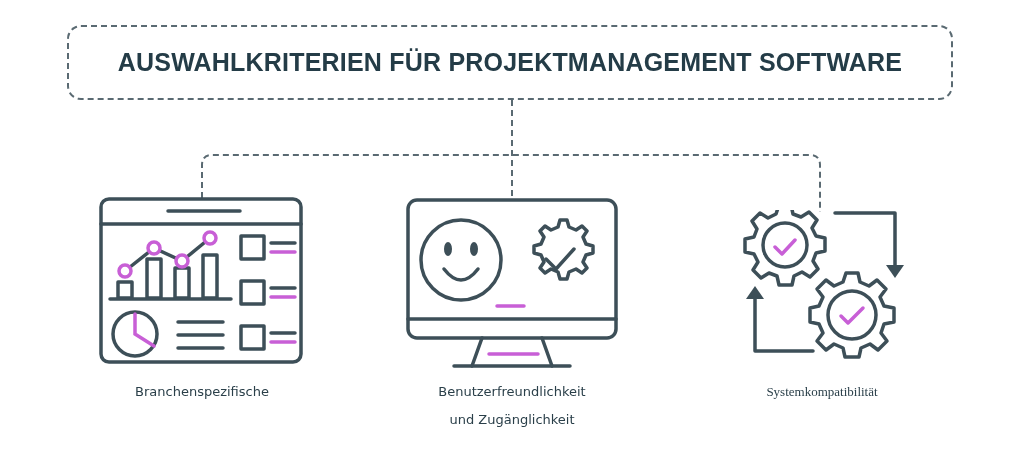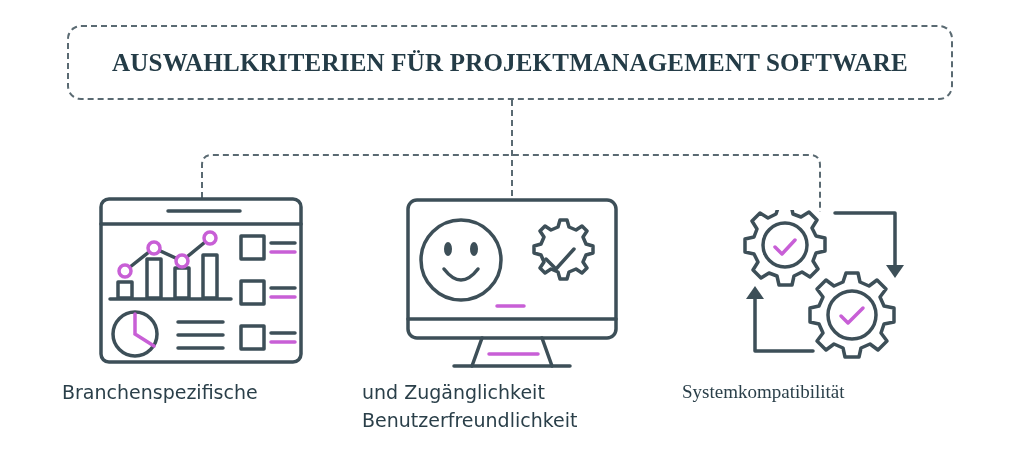--- a/index.html
+++ b/index.html
@@ -1,25 +1,25 @@
 <!DOCTYPE html>
 <html><head>
 <meta charset="utf-8">
 <style>
   html, body { margin:0; padding:0; background:#ffffff; }
   body { width:1024px; height:455px; position:relative; overflow:hidden;
          font-family:"Liberation Sans", "DejaVu Sans", sans-serif; color:#273f4a; }
   .title-box { position:absolute; left:67px; top:25px; width:886px; height:75px;
                border:2px dashed #5a6a72; border-radius:14px; box-sizing:border-box;
                display:flex; align-items:center; justify-content:center; }
-  .title-text { font-family:Liberation Serif, serif; font-weight:bold; font-size:25px;
+  .title-text { font-family:Liberation Sans, sans-serif; font-weight:bold; font-size:25px;
                 letter-spacing:0.2px; color:#243c47; white-space:nowrap; }
   svg.connectors { position:absolute; left:0; top:0; }
   .icon { position:absolute; }
-  .label { position:absolute; font-size:19px; line-height:28px;
+  .label { position:absolute; text-align:center; font-size:13px; line-height:28px;
            color:#2a3f49; font-family:"DejaVu Sans", sans-serif; }
   .label span { display:block; }
 </style>
 </head>
 <body>
 
 <div class="title-box">
   <div class="title-text">AUSWAHLKRITERIEN FÜR PROJEKTMANAGEMENT SOFTWARE</div>
 </div>
 
@@ -115,18 +115,18 @@
   <g fill="none" stroke="#c85fd6" stroke-width="3.5" stroke-linecap="round" stroke-linejoin="round">
     <polyline points="40,37 47,44 60,30"></polyline>
     <polyline points="106,106 113,113 128,98"></polyline>
   </g>
 </svg>
 
 <div class="label" style="left:62px;top:378px;width:280px;">
   <span>Branchenspezifische</span>
 </div>
 <div class="label" style="left:362px;top:378px;width:300px;">
+  <span>Benutzerfreundlichkeit</span>
   <span>und Zugänglichkeit</span>
-  <span>Benutzerfreundlichkeit</span>
 </div>
 <div class="label" style="left:682px;top:378px;width:280px;font-family:Liberation Serif, serif;">
   <span>Systemkompatibilität</span>
 </div>
 
 </body></html>

